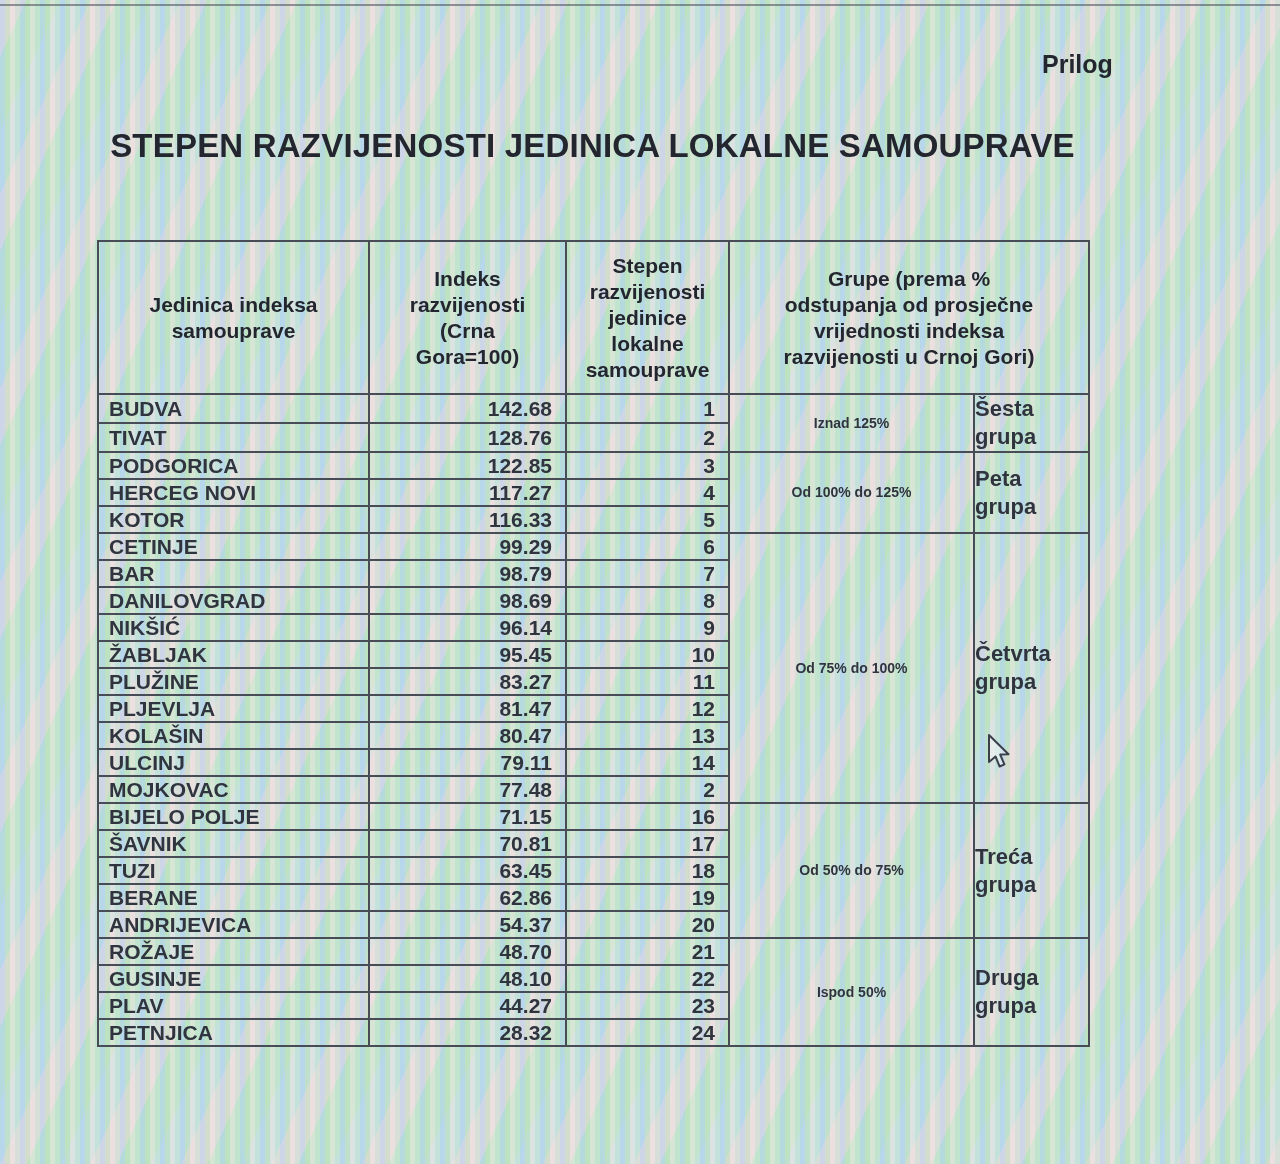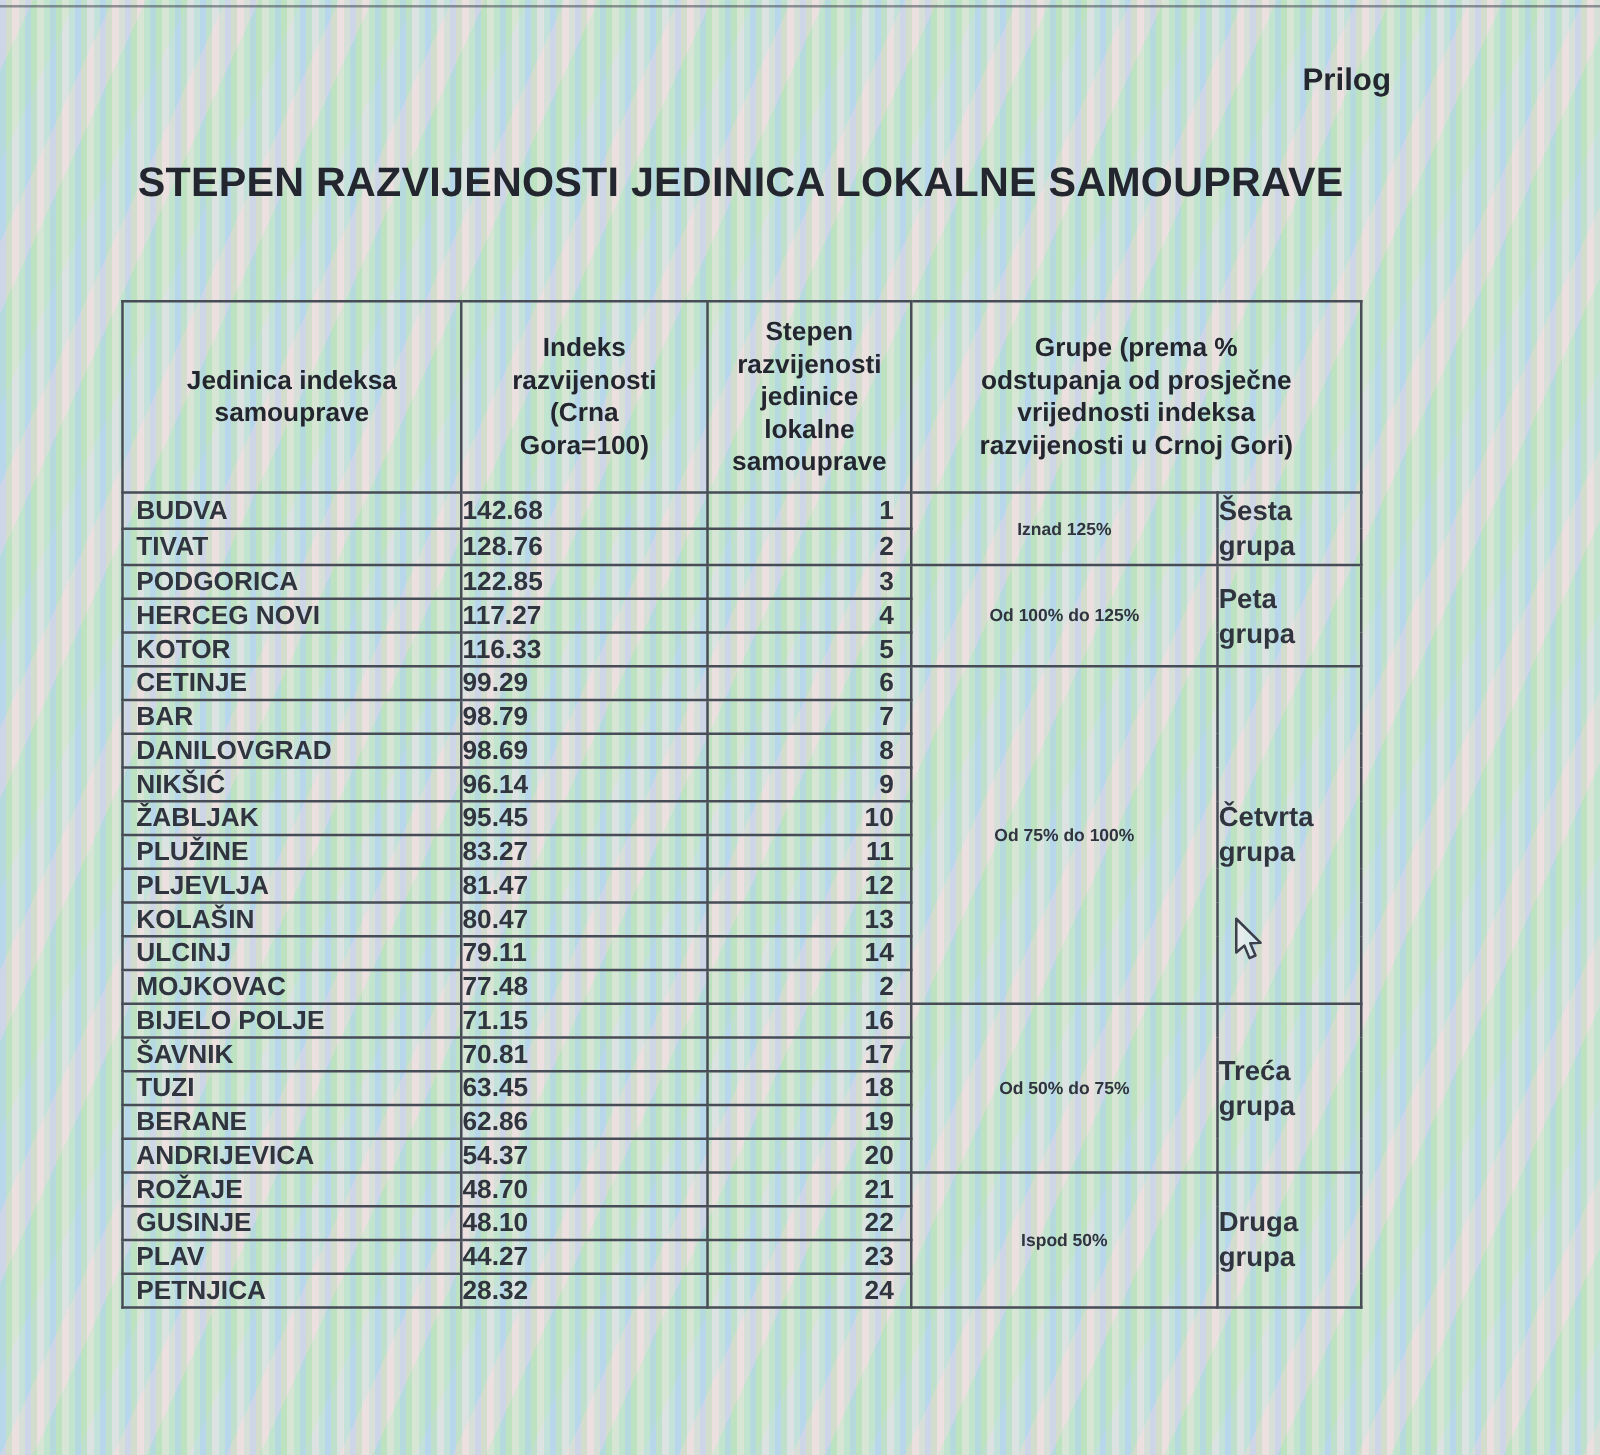--- a/index.html
+++ b/index.html
@@ -46,21 +46,21 @@
     overflow:hidden;
   }
   .dev-table th{
     height:151px;vertical-align:middle;text-align:center;
     font-size:21px;font-weight:700;line-height:26px;
     white-space:pre-line;padding:0 10px;color:#23262e;
   }
   .dev-table tbody tr{height:18px;}
   .dev-table td{padding:0;vertical-align:middle;line-height:25px;}
   td.name{text-align:left;padding-left:10px;white-space:nowrap;}
-  td.num{text-align:left;padding-right:13px;}
+  td.num{text-align:right;padding-right:13px;}
   td.rank{text-align:right;padding-right:13px;}
   td.range{text-align:center;font-size:14px;white-space:nowrap;}
   td.grupa{text-align:left;font-size:22px;line-height:28px;white-space:pre-line;}
   .cursor{
     position:absolute;left:986px;top:733px;width:26px;height:40px;
     pointer-events:none;
   }
 </style>
 </head>
 <body>

